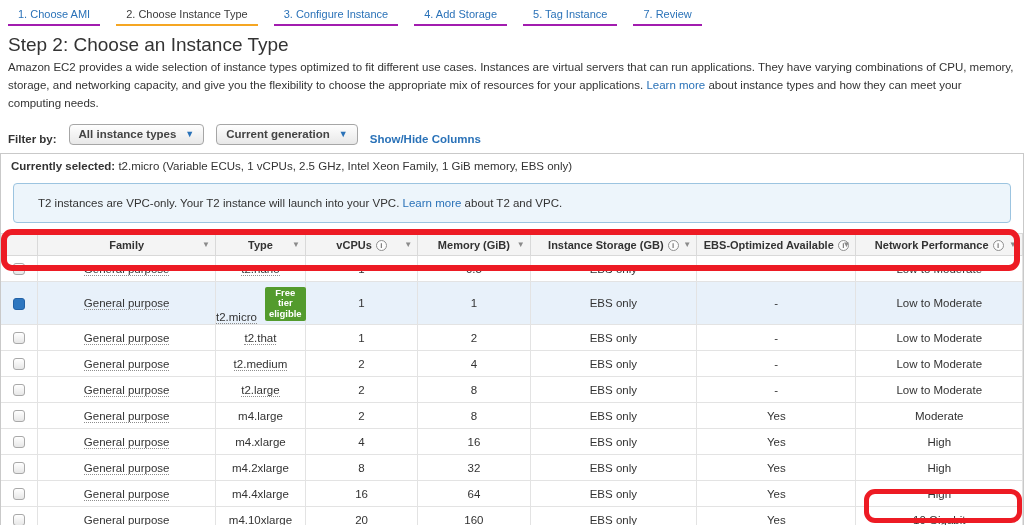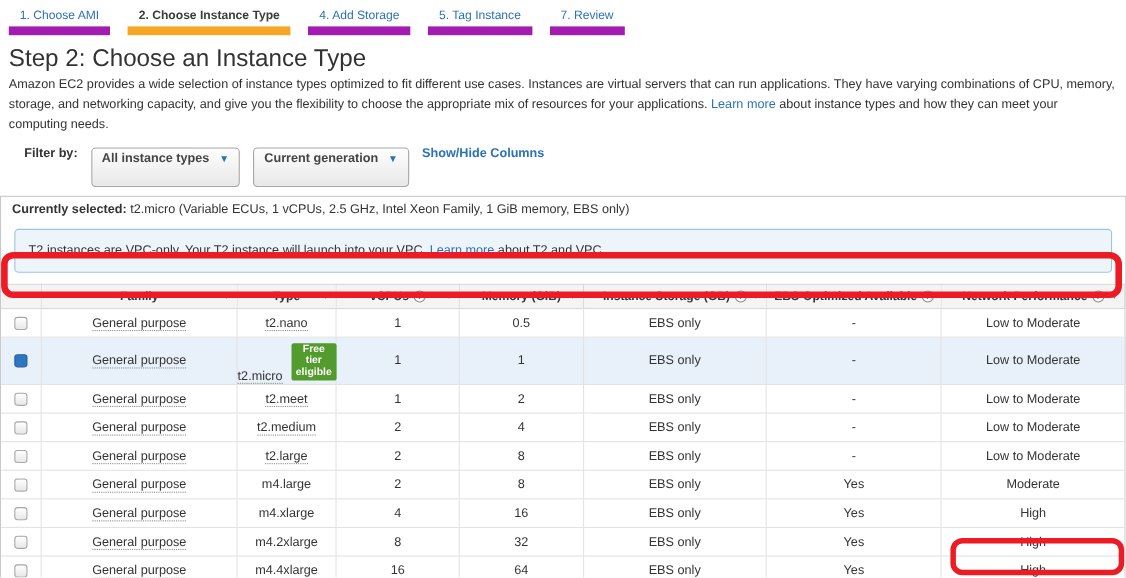--- a/index.html
+++ b/index.html
@@ -11,58 +11,58 @@
     position: relative;
     font-size: 11.5px;
   }
 
   
   .tabbar { display: flex; gap: 16px; padding: 5px 0 0 8px; }
   .tab {
     font-size: 11px;
     color: #2a72b8;
     padding: 3px 10px 4px;
-    border-bottom: 8px solid #a21caf;
+    border-bottom: 2px solid #a21caf;
     cursor: pointer;
     white-space: nowrap;
   }
   .tab.active {
     color: #3b3b3b;
-    font-weight: bold;
+    font-weight: normal;
     border-bottom-color: #f5a623;
   }
 
   
-  .page-title { font-size: 22px; font-weight: 400; color: #333; margin: 8px 0 3px 8px; }
+  .page-title { font-size: 19px; font-weight: 400; color: #333; margin: 8px 0 3px 8px; }
   .page-desc { margin: 0 10px 12px 8px; line-height: 1.55; color: #333; }
   a.link { color: #2a72b8; text-decoration: none; cursor: pointer; }
   a.link.bold { font-weight: bold; }
 
   
-  .filterbar { display: flex; align-items: flex-start; gap: 12px; margin: 9px 0 0 22px; }
+  .filterbar { display: flex; align-items: flex-end; gap: 12px; margin: 9px 0 0 8px; }
   .filterbar .lbl { font-weight: bold; color: #333; }
   .dropdown {
     display: inline-flex; align-items: center; gap: 9px;
-    padding: 3px 9px 19px;
+    padding: 3px 9px 4px;
     border: 1px solid #a6a6a6; border-radius: 4px;
     background: linear-gradient(#fefefe, #e8e8e8);
     font-weight: bold; color: #444; font-size: 11.5px;
     cursor: pointer;
   }
   .dropdown .caret { color: #2a72b8; font-size: 9px; }
 
   
   .panel { margin-top: 8px; border: 1px solid #c9c9c9; background: #fff; }
   .cs-bar { padding: 6px 10px 5px; color: #333; }
   .cs-bar b { color: #333; }
   .vpc-note {
     margin: 6px 12px 10px;
     border: 1px solid #9cc4e0; border-radius: 4px;
     background: #edf5fb;
-    padding: 13px 12px;
+    padding: 13px 24px;
     color: #333;
   }
 
   
   table.itable { width: 100%; border-collapse: collapse; table-layout: fixed; }
   table.itable th {
     background: #f4f4f4;
     border: 1px solid #d9d9d9;
     border-left: none;
     font-size: 11px; font-weight: bold; color: #333;
@@ -114,20 +114,21 @@
   }
   #row-annotation   { left: 1px;  top: 229px; width: 1019px; height: 42px; border-width: 6px; }
   #btn-annotation   { left: 864px; top: 489px; width: 158px; height: 34px; }
 </style>
 </head>
 <body>
 
 <div class="tabbar">
     <div class="tab">1. Choose AMI</div>
     <div class="tab active">2. Choose Instance Type</div>
+    <div class="tab">3. Configure Instance</div>
     <div class="tab">4. Add Storage</div>
     <div class="tab">5. Tag Instance</div>
     <div class="tab">7. Review</div>
   </div>
 
 <h1 class="page-title">Step 2: Choose an Instance Type</h1>
 <p class="page-desc"><span>Amazon EC2 provides a wide selection of instance types optimized to fit different use cases. Instances are virtual servers that can run applications. They have varying combinations of CPU, memory, storage, and networking capacity, and give you the flexibility to choose the appropriate mix of resources for your applications. </span><a class="link">Learn more</a><span> about instance types and how they can meet your computing needs.</span></p>
 
 <div class="filterbar">
   <span class="lbl">Filter by:</span>
@@ -193,21 +194,21 @@
           </td>
           <td><span>1</span></td>
           <td><span>1</span></td>
           <td><span>EBS only</span></td>
           <td><span>-</span></td>
           <td><span>Low to Moderate</span></td>
         </tr>
         <tr>
           <td><span class="cbx"></span></td>
           <td><span class="dotted">General purpose</span></td>
-          <td><span class="dotted">t2.meet</span></td>
+          <td><span class="dotted">t2.that</span></td>
           <td><span>1</span></td>
           <td><span>2</span></td>
           <td><span>EBS only</span></td>
           <td><span>-</span></td>
           <td><span>Low to Moderate</span></td>
         </tr>
         <tr>
           <td><span class="cbx"></span></td>
           <td><span class="dotted">General purpose</span></td>
           <td><span class="dotted">t2.medium</span></td>

